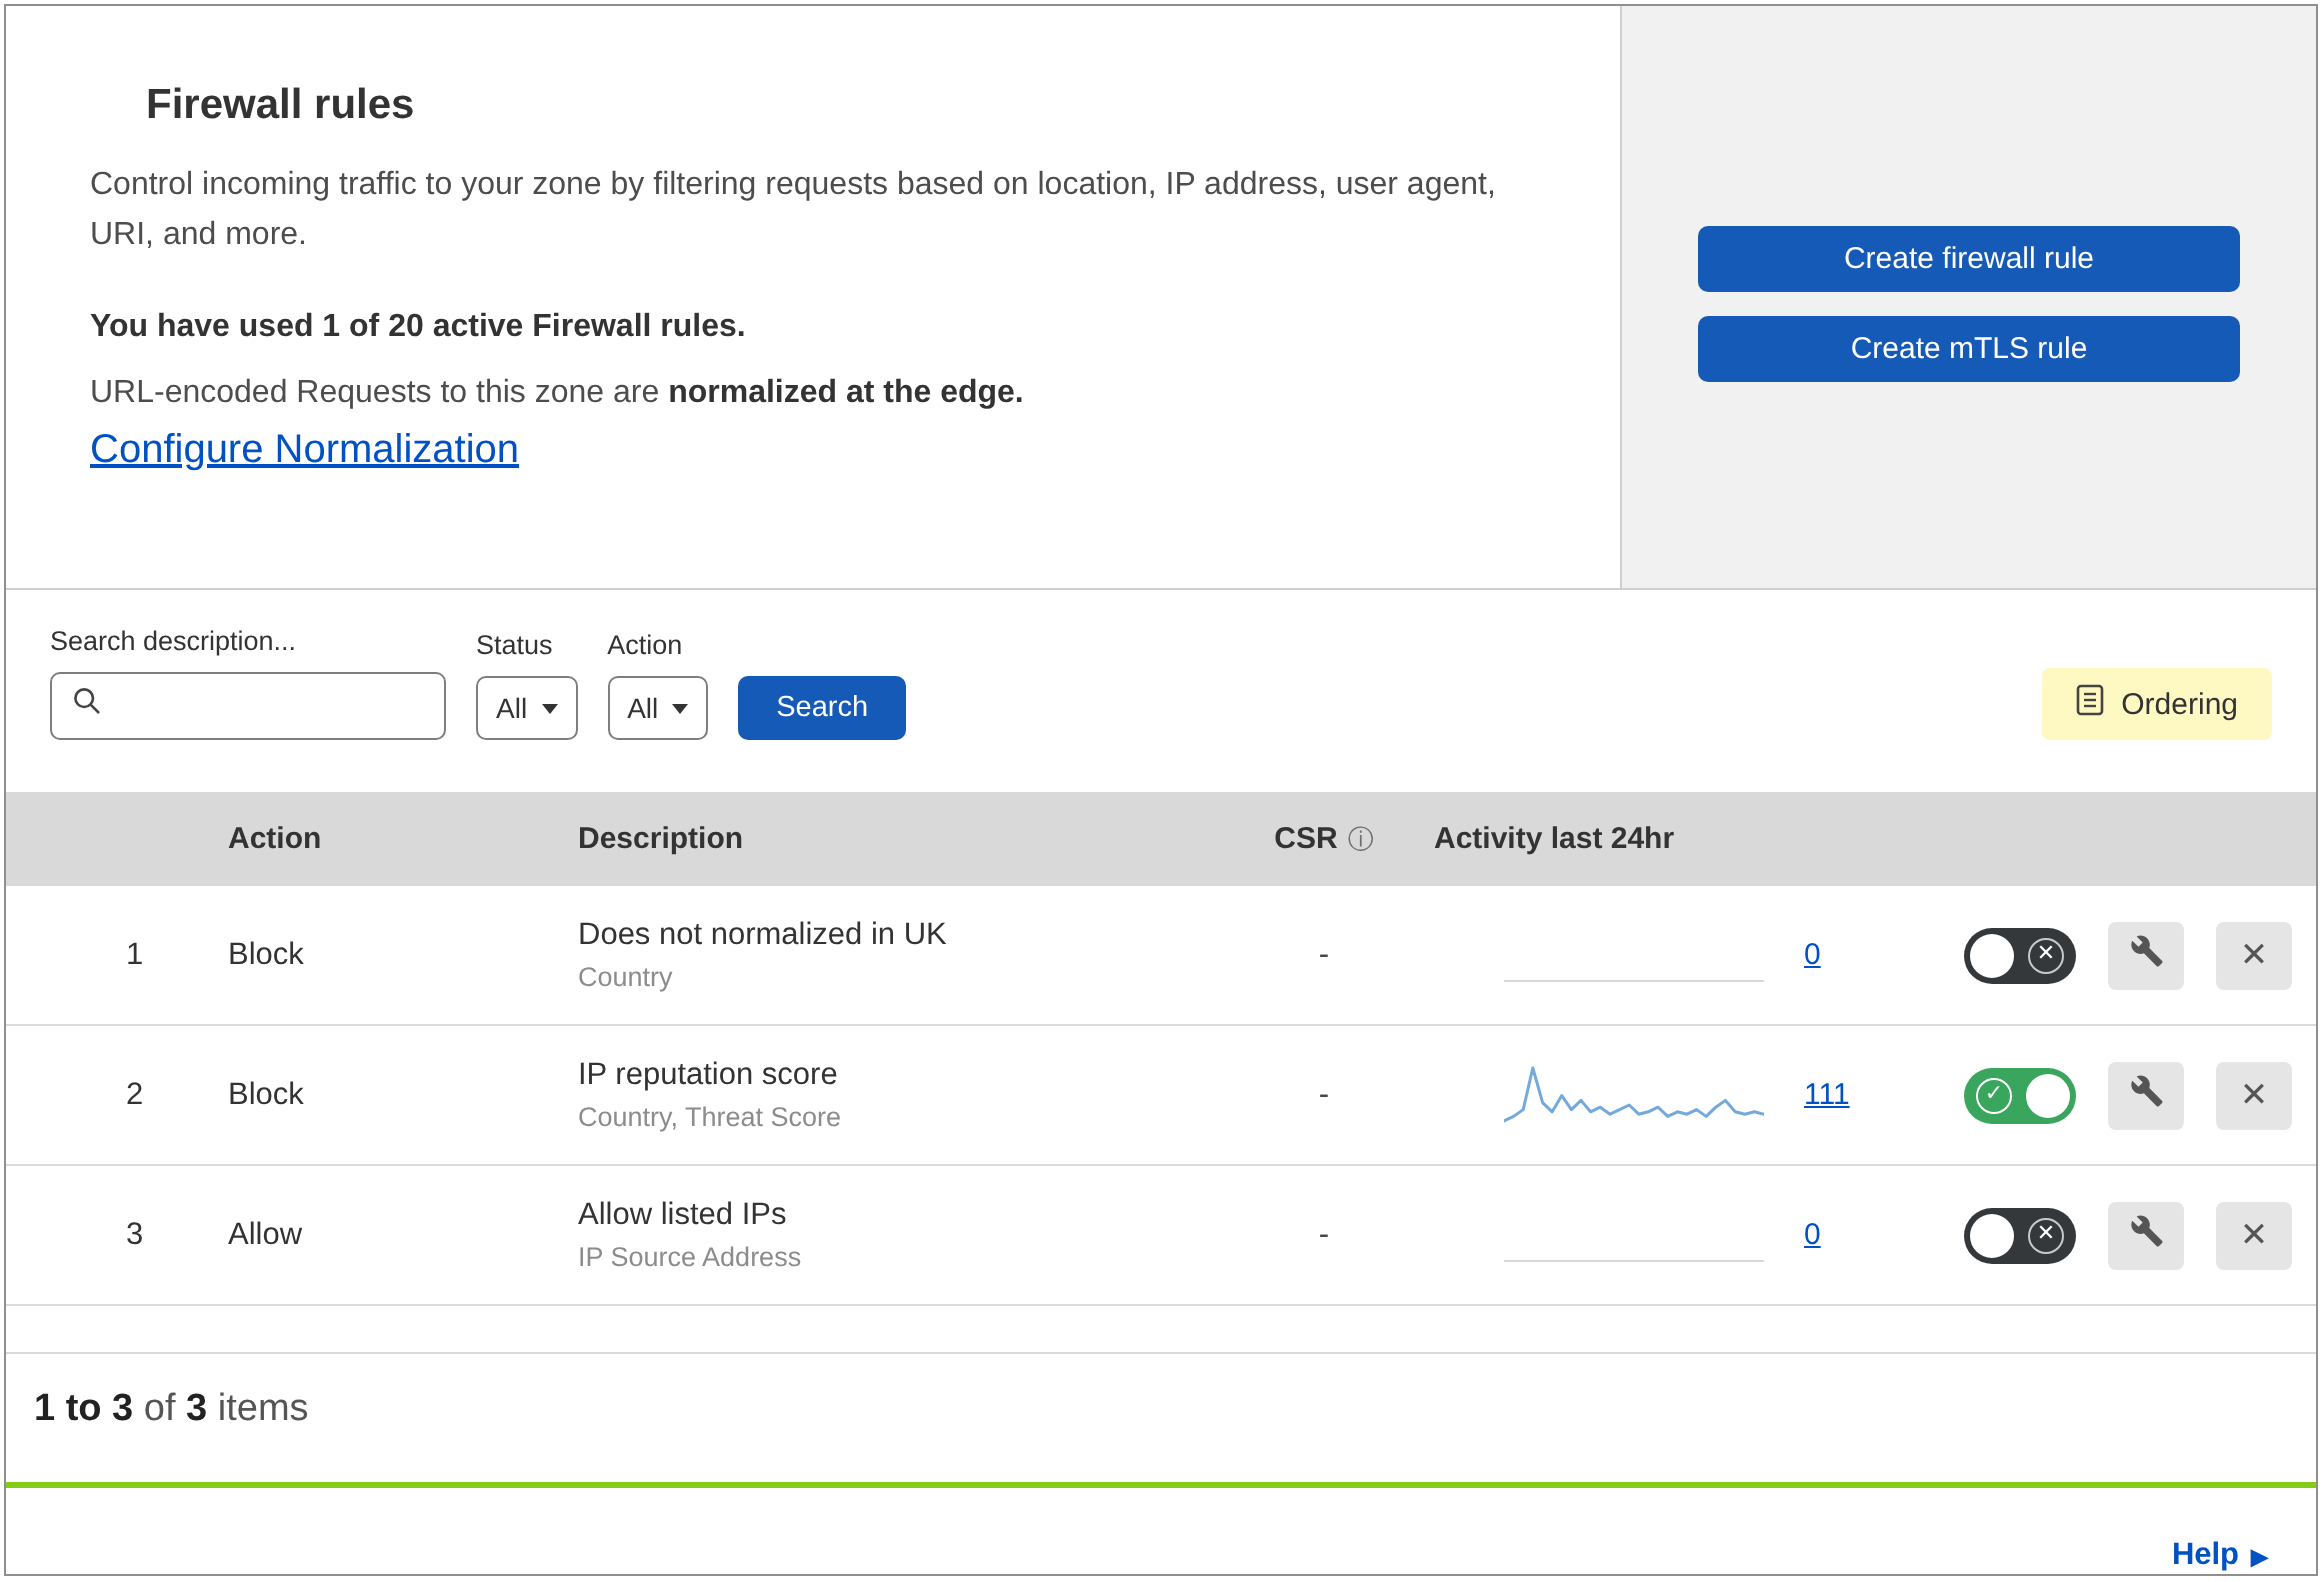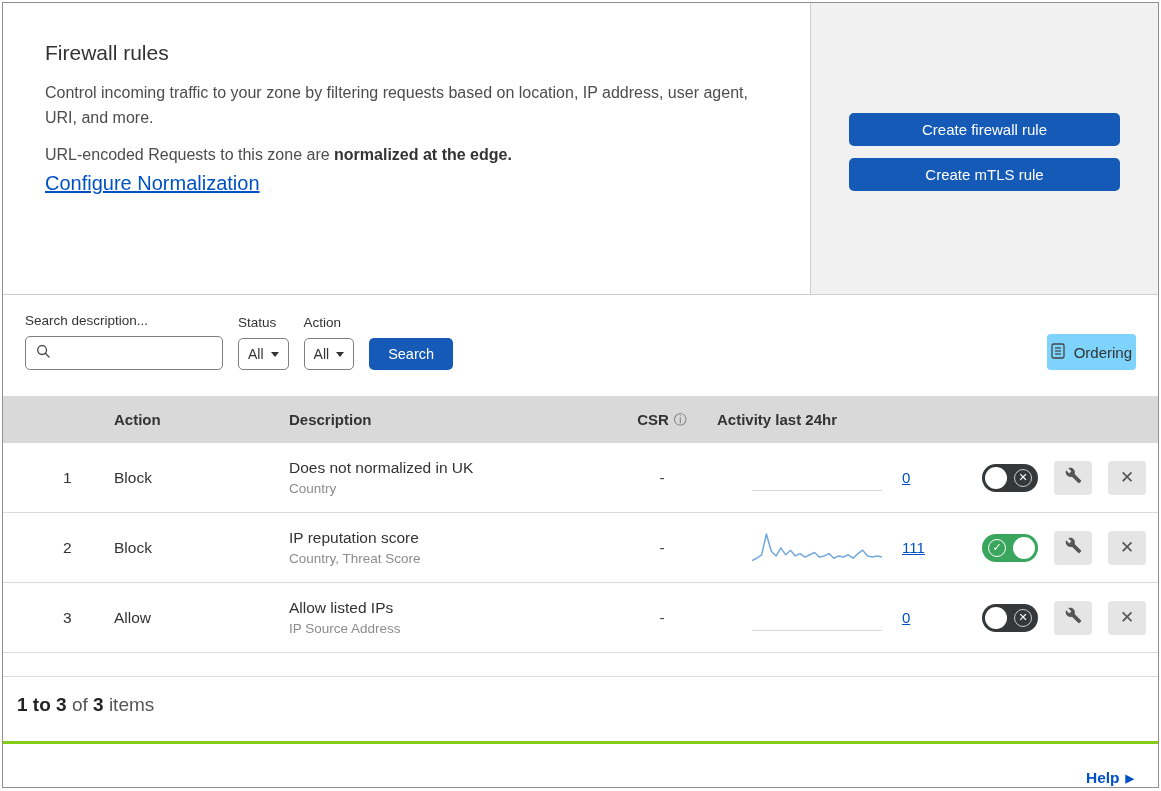--- a/index.html
+++ b/index.html
@@ -2,39 +2,39 @@
 <html><head>
 <meta charset="utf-8">
 <style>
   * { box-sizing: border-box; margin: 0; padding: 0; }
   html,body { background:#fff; font-family:"Liberation Sans", sans-serif; color:#333; }
   .page { width:1157px; height:786px; margin:2px auto; border:1px solid #8f8f8f; background:#fff; display:flex; flex-direction:column; }
 
   
   .top { display:flex; height:292px; border-bottom:1px solid #cfcfcf; flex:none; }
   .intro { flex:1; padding:38px 40px 0 42px; background:#fff; border-right:1px solid #cfcfcf; }
-  .intro h1 { font-size:21px; font-weight:400; color:#333; margin-bottom:16px; }
+  .intro h1 { font-size:21px; font-weight:700; color:#333; margin-bottom:16px;margin-left:28px; }
   .intro .desc { font-size:16px; color:#4d4d4d; line-height:1.55; max-width:710px; }
   .intro .usage { font-size:16px; font-weight:700; color:#333; margin-top:24px; }
   .intro .norm { font-size:16px; color:#4d4d4d; margin-top:15px; }
   .intro .norm b { color:#333; }
   a.link { color:#0051c3; text-decoration:underline; cursor:pointer; }
   .intro .norm-link { display:inline-block; margin-top:8px; font-size:20px; }
   .side-panel { width:347px; background:#f1f1f1; display:flex; flex-direction:column; align-items:center; padding-top:110px; gap:12px; flex:none; }
   .btn-primary { width:271px; height:33px; background:#155ab6; color:#fff; border:none; border-radius:5px; font-size:15px; font-family:inherit; cursor:pointer; }
 
   
   .filters { display:flex; align-items:flex-end; padding:18px 22px 26px; gap:15px; flex:none; }
   .grp { display:flex; flex-direction:column; gap:8px; }
   .grp-label { font-size:13.5px; color:#333; }
   .search-box { width:198px; height:34px; border:1px solid #7e7e7e; border-radius:5px; background:#fff; display:flex; align-items:center; padding-left:10px; cursor:text; }
   .select-box { height:32px; border:1px solid #7e7e7e; border-radius:5px; background:#fff; display:flex; align-items:center; gap:7px; padding:0 9px; font-size:14px; cursor:pointer; }
   .caret { width:0; height:0; border-left:4px solid transparent; border-right:4px solid transparent; border-top:5px solid #333; }
   .btn-search { height:32px; padding:0 19px; background:#155ab6; color:#fff; border:none; border-radius:5px; font-size:14.5px; font-family:inherit; cursor:pointer; }
-  .btn-ordering { margin-left:auto; height:36px; padding:0 4px; background:#7dd3fc; color:#333; border:none; border-radius:4px; font-size:15px; font-family:inherit; display:flex; align-items:center; gap:9px; cursor:pointer; }
+  .btn-ordering { margin-left:auto; height:36px; padding:0 17px; background:#fef9c3; color:#333; border:none; border-radius:4px; font-size:15px; font-family:inherit; display:flex; align-items:center; gap:9px; cursor:pointer; }
 
   
   .grid { display:grid; grid-template-columns:95px 175px 1fr 90px 255px 196px; align-items:center; }
   .thead { background:#d9d9d9; height:47px; font-weight:700; font-size:15px; color:#333; flex:none; }
   .trow { height:70px; border-bottom:1px solid #dbdbdb; font-size:15.5px; flex:none; }
   .c-index { padding-left:60px; }
   .c-action { padding-left:16px; }
   .c-desc { padding-left:16px; }
   .c-desc .main { color:#333; font-size:15.5px; }
   .c-desc .sub { color:#8c8c8c; font-size:13.5px; margin-top:4px; }
@@ -70,20 +70,21 @@
 </style>
 </head>
 <body>
 
 <div class="page">
 
   <div class="top">
     <div class="intro">
       <h1>Firewall rules</h1>
       <div class="desc">Control incoming traffic to your zone by filtering requests based on location, IP address, user agent, URI, and more.</div>
+      <div class="usage">You have used 1 of 20 active Firewall rules.</div>
       <div class="norm"><span>URL-encoded Requests to this zone are </span><b>normalized at the edge.</b></div>
       <a class="link norm-link">Configure Normalization</a>
     </div>
     <div class="side-panel">
       <button class="btn-primary">Create firewall rule</button>
       <button class="btn-primary">Create mTLS rule</button>
     </div>
   </div>
 
   <div class="filters">

